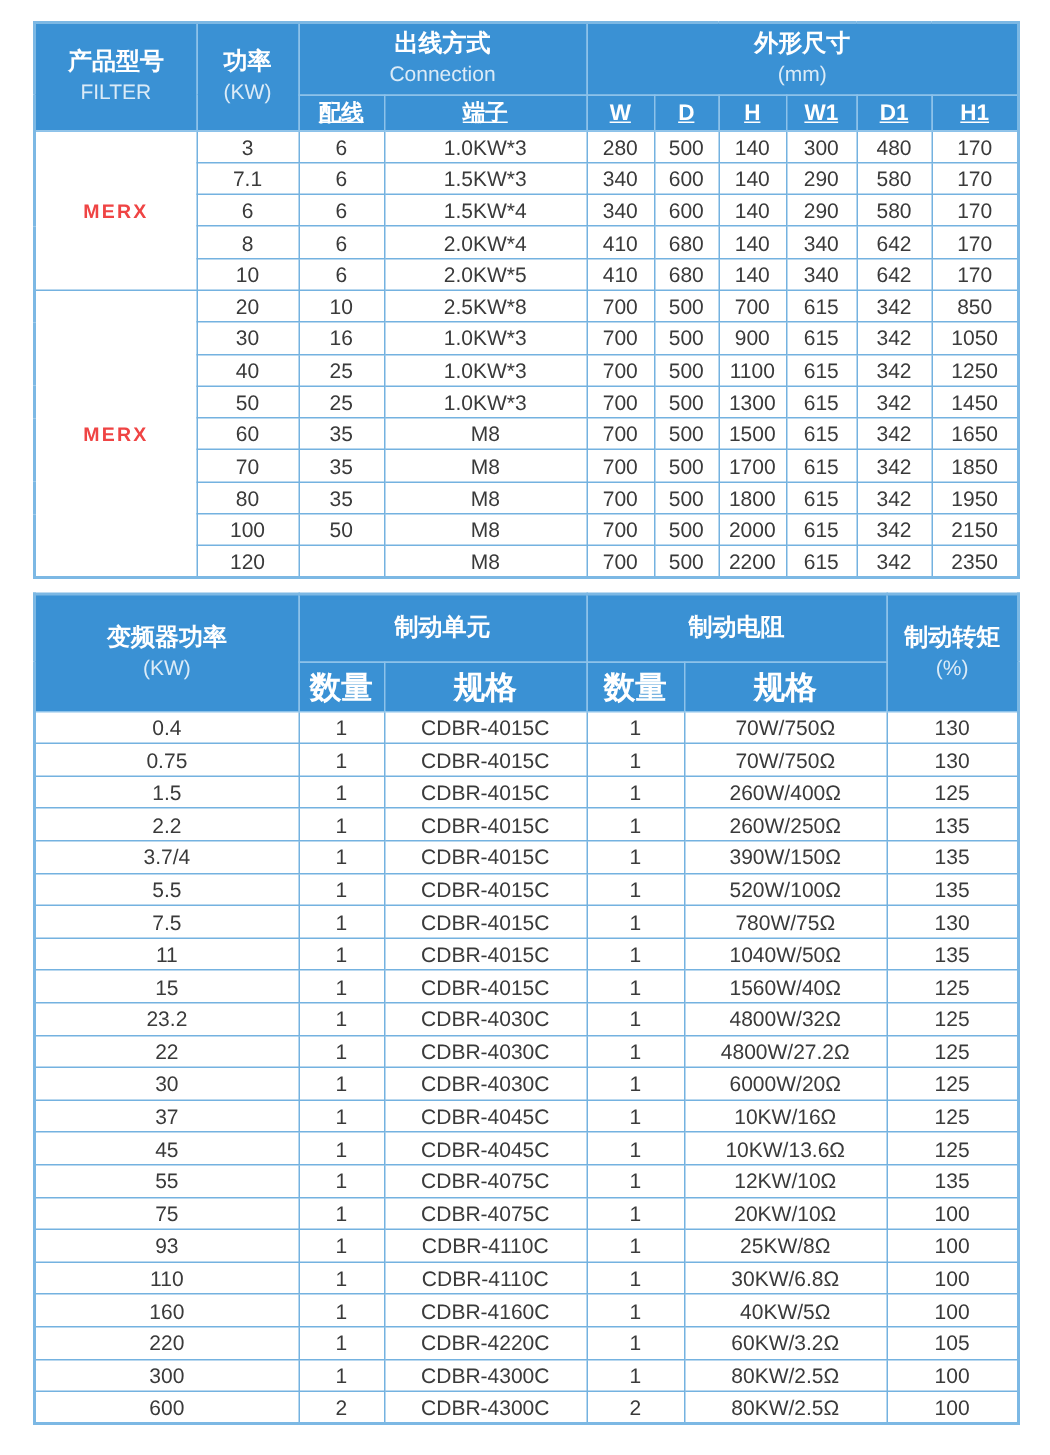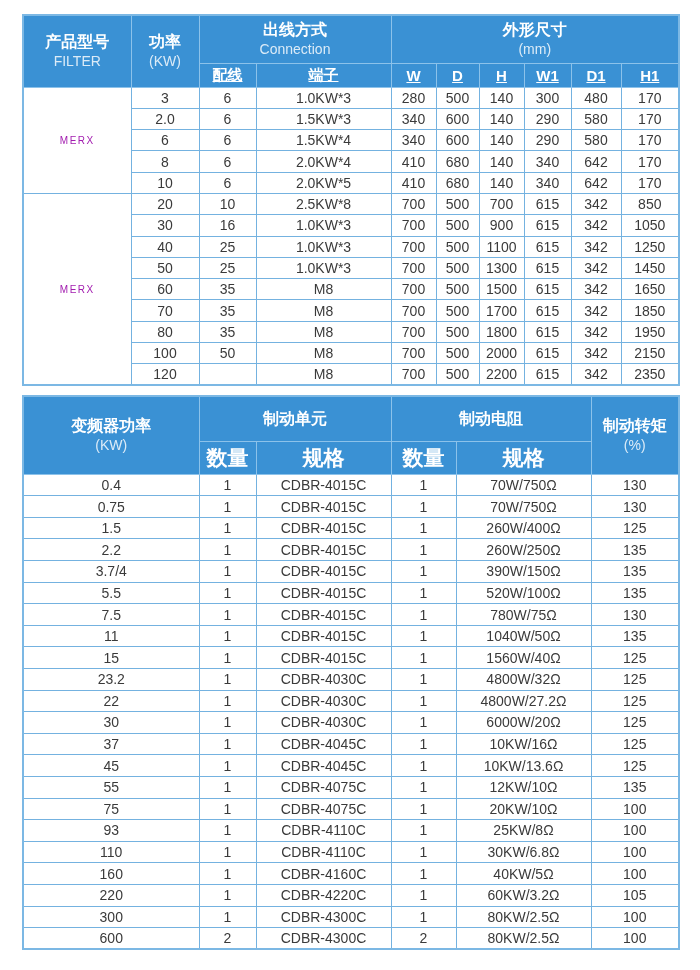--- a/index.html
+++ b/index.html
@@ -44,24 +44,24 @@
     font-size: 14px;
     color: #3a3a3a;
     padding: 0 2px;
     overflow: hidden;
     white-space: nowrap;
   }
   .t1 tbody td { height: 21.3px; }
   .t2 tbody td { height: 21.6px; }
 
   td.model {
-    color: #a21caf;
-    font-size: 10px;
+    color: #ef4444;
+    font-size: 13px;
     letter-spacing: 1.5px;
-    font-weight: 400;
+    font-weight: 700;
   }
 </style>
 </head>
 <body>
 
 <div class="page">
 
   <table class="t1">
     <colgroup>
       <col style="width:108px">
@@ -112,21 +112,21 @@
           <td>6</td>
           <td>1.0KW*3</td>
           <td>280</td>
           <td>500</td>
           <td>140</td>
           <td>300</td>
           <td>480</td>
           <td>170</td>
         </tr>
         <tr>
-          <td>2.0</td>
+          <td>7.1</td>
           <td>6</td>
           <td>1.5KW*3</td>
           <td>340</td>
           <td>600</td>
           <td>140</td>
           <td>290</td>
           <td>580</td>
           <td>170</td>
         </tr>
         <tr>

